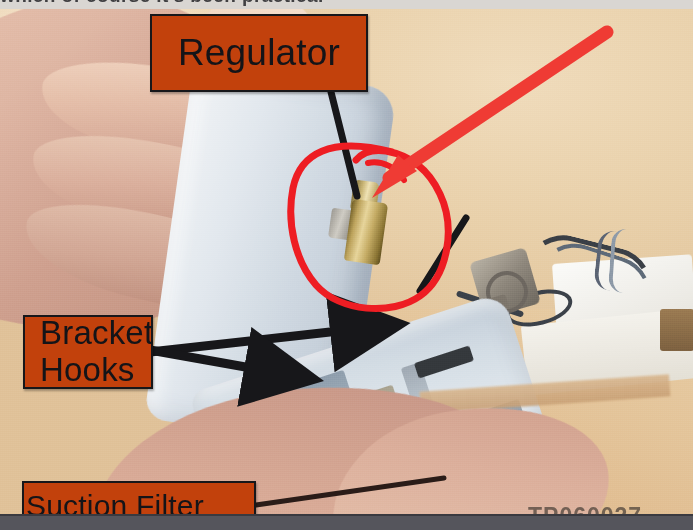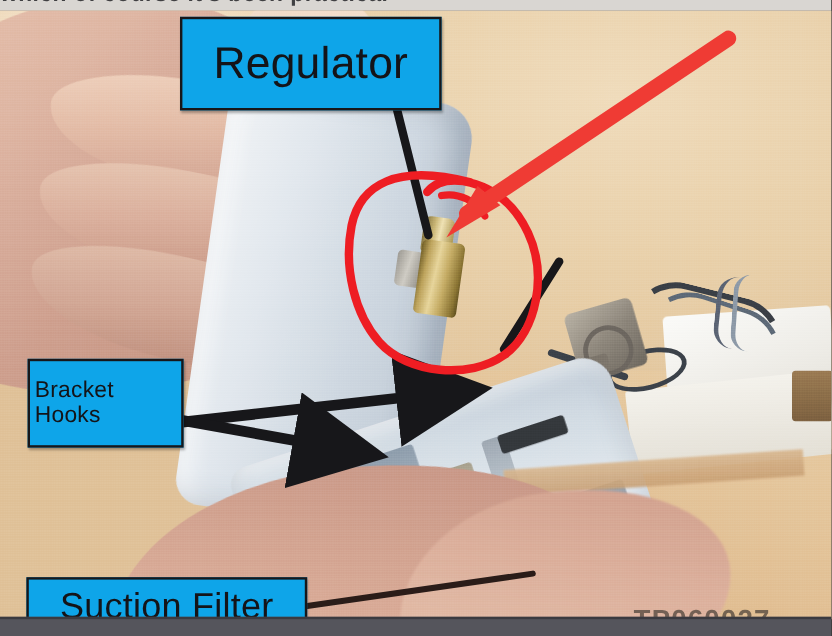--- a/index.html
+++ b/index.html
@@ -232,37 +232,37 @@
     mix-blend-mode:overlay;
     pointer-events:none;
   }
 
   
   #anno{position:absolute;left:0;top:0;width:693px;height:530px;pointer-events:none;}
 
   
   .callout{
     position:absolute;
-    background:#0ea5e9;
+    background:#c2410c;
     border:2px solid #17171a;
     box-shadow:1px 2px 2px rgba(0,0,0,.30);
     display:flex;align-items:center;justify-content:center;
     color:#141418;
     font-family:"Liberation Sans",sans-serif;
     letter-spacing:.2px;
     line-height:1.12;
     text-align:center;
     white-space:pre-line;
   }
   #callout-regulator{left:150px;top:14px;width:214px;height:74px;font-size:37px;}
   #callout-receptacle{left:462px;top:145px;width:212px;height:70px;font-size:35px;}
-  #callout-bracket{left:23px;top:299px;width:130px;height:74px;font-size:19px;
-      justify-content:flex-start;text-align:left;padding-left:4px;box-sizing:border-box;}
+  #callout-bracket{left:23px;top:315px;width:130px;height:74px;font-size:33px;
+      justify-content:flex-start;text-align:left;padding-left:15px;box-sizing:border-box;}
   #callout-suction{left:22px;top:481px;width:234px;height:49px;font-size:30px;
-      justify-content:flex-start;text-align:left;padding-left:26px;box-sizing:border-box;}
+      justify-content:flex-start;text-align:left;padding-left:2px;box-sizing:border-box;}
 
   
   #watermark{
     position:absolute;left:528px;top:505px;width:150px;height:25px;
     overflow:hidden;
   }
   #watermark span{
     position:absolute;left:0;top:-2px;
     font-family:"Liberation Sans",sans-serif;
     font-size:23px;font-weight:700;color:#4a4038;letter-spacing:1px;

